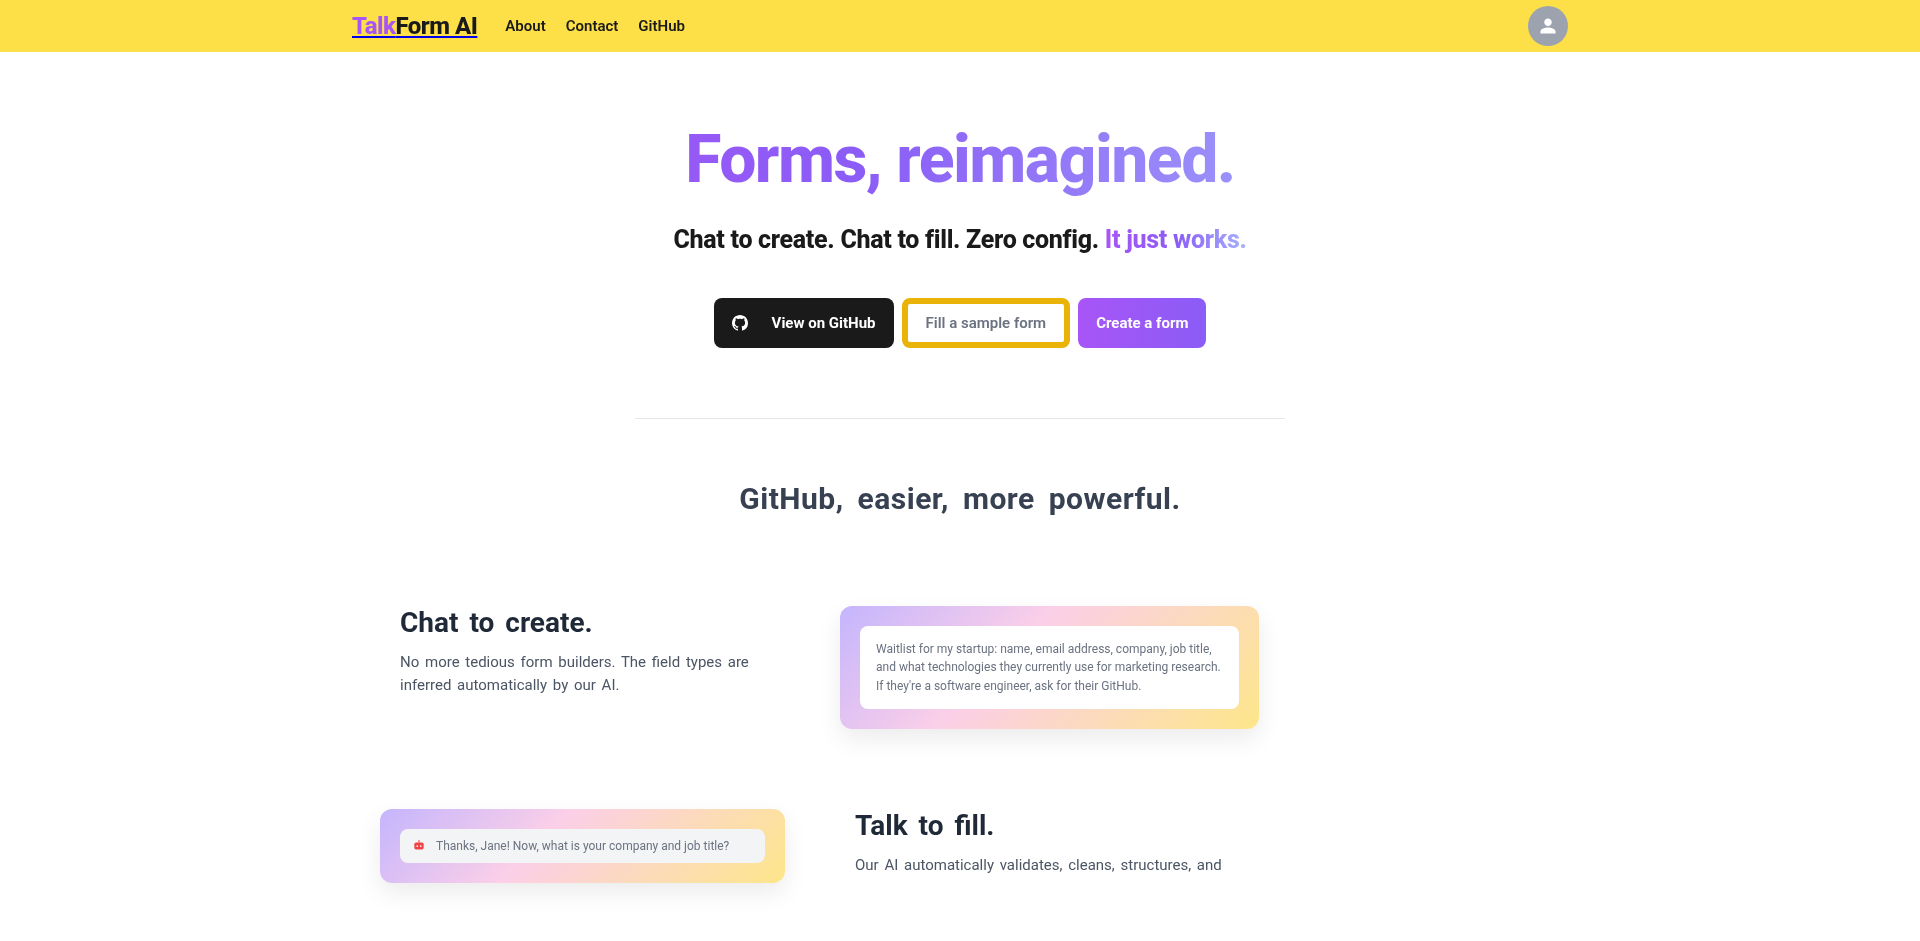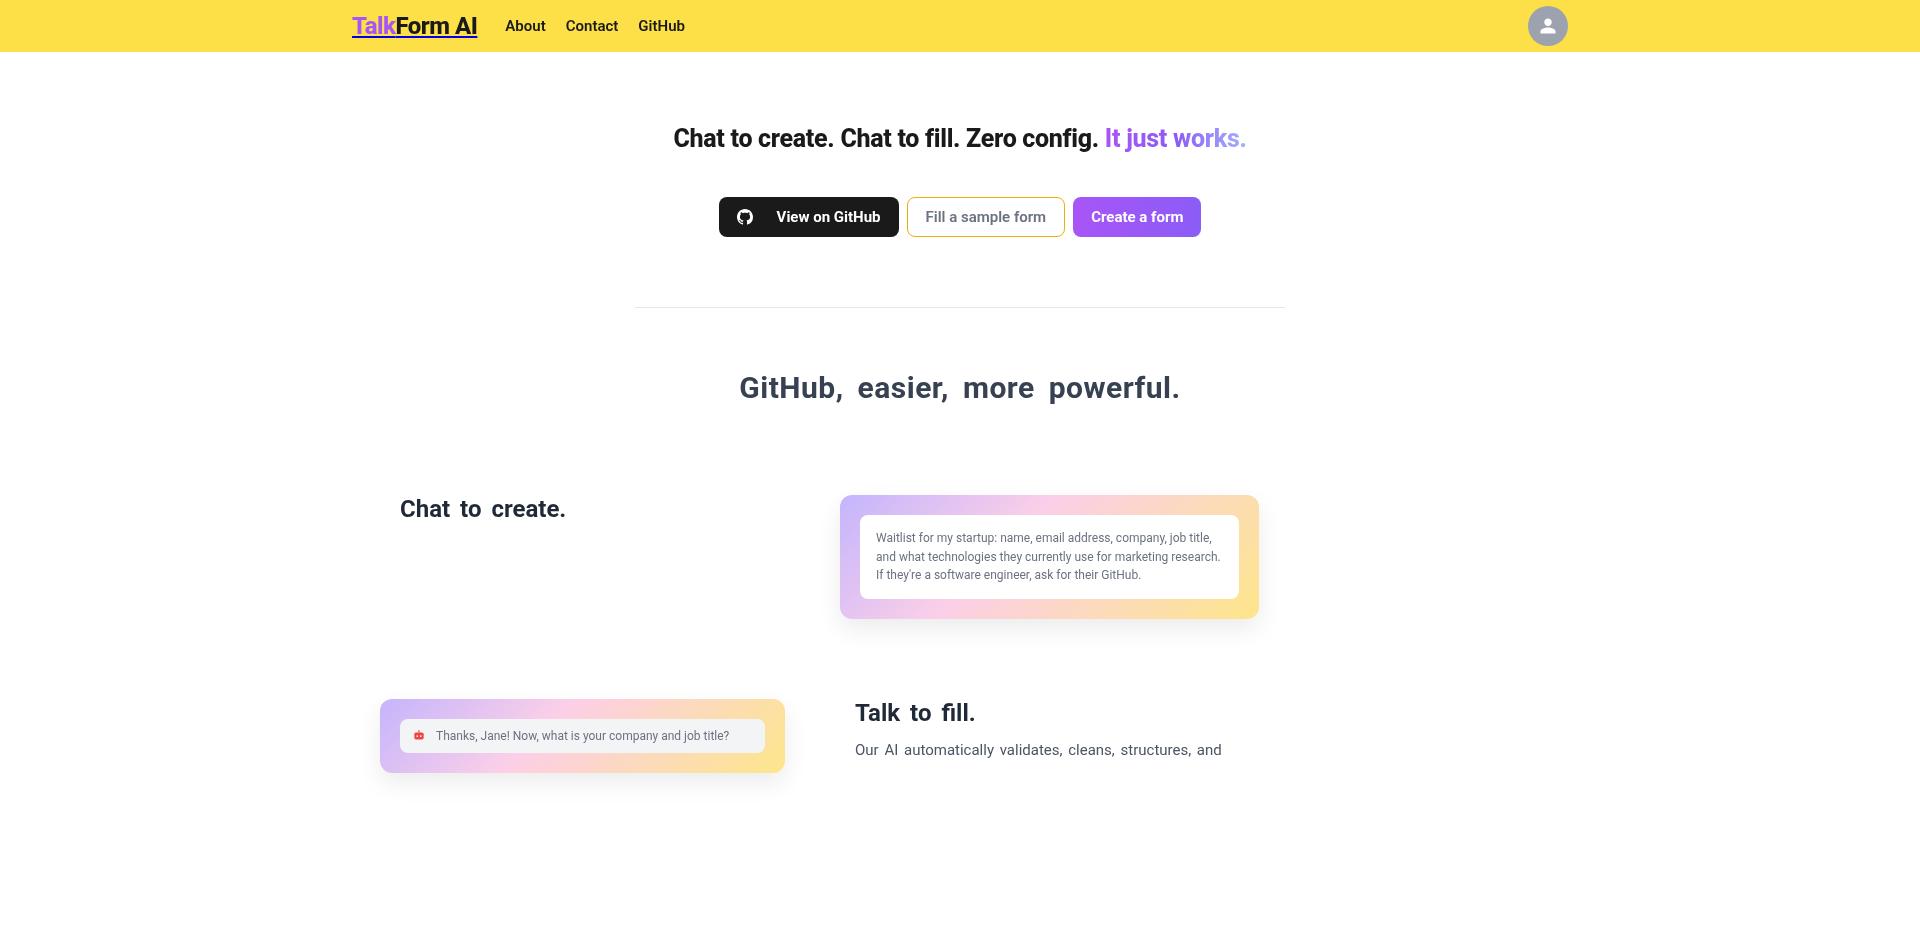--- a/index.html
+++ b/index.html
@@ -99,21 +99,21 @@
       gap: 24px;
       padding: 10px 18px;
       border-radius: 8px;
       font-size: 15px;
       font-weight: 700;
       text-decoration: none;
       border: none;
       cursor: pointer;
     }
     .btn-dark { background: #1a1a1a; color: #fff; }
-    .btn-outline { background: #fff; color: #6b7280; border: 1px solid #eab308; font-weight: 600; }
+    .btn-outline { background: #fff; color: #6b7280; border: 6px solid #eab308; font-weight: 600; }
     .btn-grad { background: linear-gradient(90deg, #a855f7, #8b5cf6); color: #fff; }
     .gh-icon { width: 16px; height: 16px; fill: #fff; }
     .hr {
       max-width: 650px;
       margin: 70px auto 0;
       border: none;
       border-top: 1px solid #e5e7eb;
     }
     .section-title {
       text-align: center;
@@ -133,21 +133,21 @@
       display: flex;
       align-items: flex-start;
       gap: 40px;
       margin-bottom: 80px;
     }
     .feature-text {
       flex: 0 0 400px;
       padding-left: 20px;
     }
     .feature-heading {
-      font-size: 24px;
+      font-size: 28px;
       font-weight: 700;
       color: #1f2937;
       margin-bottom: 12px;
       word-spacing: 4px;
     }
     .feature-desc {
       font-size: 15px;
       color: #4b5563;
       line-height: 1.55;
       word-spacing: 2px;
@@ -213,20 +213,21 @@
     </div>
     <button class="avatar-btn">
       <svg viewBox="0 0 24 24">
           <path d="M12 12c2.7 0 5-2.3 5-5s-2.3-5-5-5-5 2.3-5 5 2.3 5 5 5zm0 2c-3.3 0-10 1.7-10 5v3h20v-3c0-3.3-6.7-5-10-5z"></path>
         </svg>
     </button>
   </div>
 </header>
 
 <section class="hero">
+  <h1 class="hero-title">Forms, reimagined.</h1>
   <p class="hero-sub">
     <span>Chat to create. Chat to fill. Zero config. </span><span class="hero-sub-grad">It just works.</span>
   </p>
   <div class="cta-row">
     <a class="btn btn-dark" href="#">
       <svg class="gh-icon" viewBox="0 0 16 16">
           <path d="M8 0C3.58 0 0 3.58 0 8c0 3.54 2.29 6.53 5.47 7.59.4.07.55-.17.55-.38 0-.19-.01-.82-.01-1.49-2.01.37-2.53-.49-2.69-.94-.09-.23-.48-.94-.82-1.13-.28-.15-.68-.52-.01-.53.63-.01 1.08.58 1.23.82.72 1.21 1.87.87 2.33.66.07-.52.28-.87.51-1.07-1.78-.2-3.64-.89-3.64-3.95 0-.87.31-1.59.82-2.15-.08-.2-.36-1.02.08-2.12 0 0 .67-.21 2.2.82.64-.18 1.32-.27 2-.27s1.36.09 2 .27c1.53-1.04 2.2-.82 2.2-.82.44 1.1.16 1.92.08 2.12.51.56.82 1.27.82 2.15 0 3.07-1.87 3.75-3.65 3.95.29.25.54.73.54 1.48 0 1.07-.01 1.93-.01 2.2 0 .21.15.46.55.38A8.01 8.01 0 0 0 16 8c0-4.42-3.58-8-8-8z"></path>
         </svg>
       <span>View on GitHub</span>
     </a>
@@ -241,20 +242,21 @@
 
 <hr class="hr">
 
 <h2 class="section-title">GitHub, easier, more powerful.</h2>
 
 <div class="features">
 
   <div class="feature-row">
     <div class="feature-text">
       <h3 class="feature-heading">Chat to create.</h3>
+      <p class="feature-desc">No more tedious form builders. The field types are inferred automatically by our AI.</p>
     </div>
     <div class="card card-grad-1">
       <div class="card-inner">Waitlist for my startup: name, email address, company, job title, and what technologies they currently use for marketing research. If they're a software engineer, ask for their GitHub.</div>
     </div>
   </div>
 
   <div class="feature-row feature-row-2">
     <div class="card card-grad-2">
       <div class="card-inner-2">
         <svg class="bot-icon" viewBox="0 0 24 24" fill="#ef4444">

